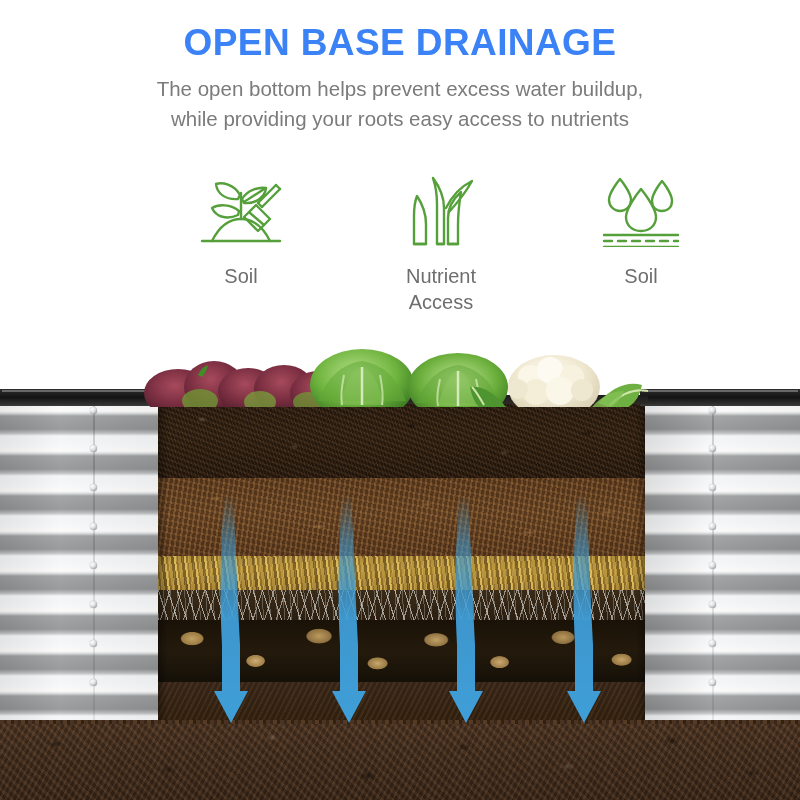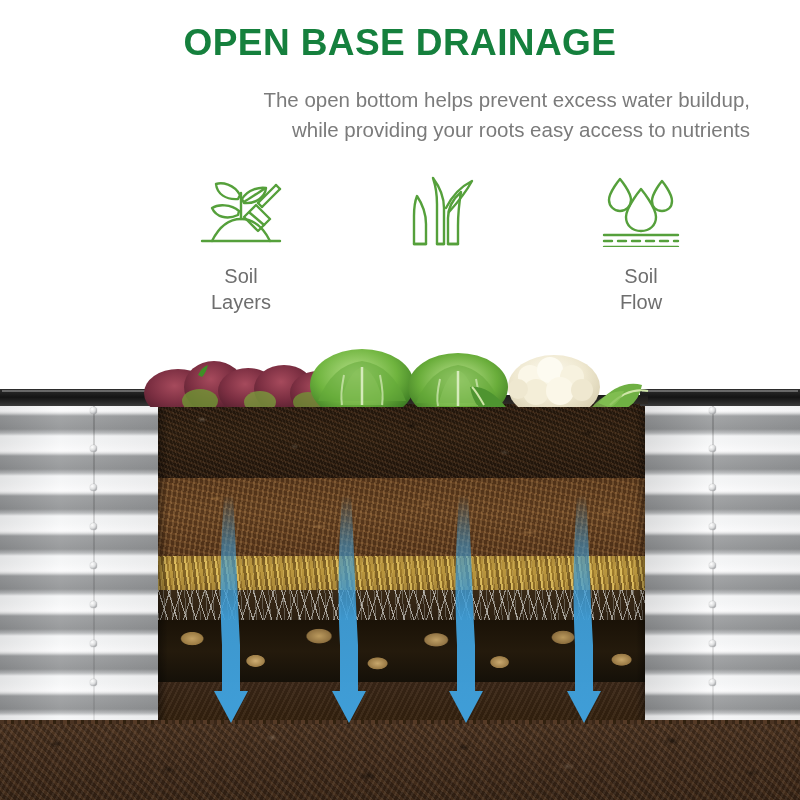--- a/index.html
+++ b/index.html
@@ -28,34 +28,33 @@
     left: 0; top: 0;
     width: 800px;
     text-align: center;
   }
   .title {
     margin: 0;
     padding-top: 22px;
     font-size: 37px;
     font-weight: bold;
     letter-spacing: 0.4px;
-    color: #15803d;
+    color: #3b82f6;
     font-family: "Liberation Sans", sans-serif;
     line-height: 1.12;
   }
   .subtitle {
-    margin: 11px auto;
+    margin: 0 auto;
     padding-top: 11px;
     width: 700px;
     font-size: 20.5px;
     font-weight: 400;
     color: #7b7b7b;
     line-height: 1.42;
     font-family: "Liberation Sans", sans-serif;
-    text-align: right;
   }
   .subtitle .line { display: block; }
 
   
   .features {
     position: absolute;
     left: 0; top: 172px;
     width: 800px;
     display: flex;
     justify-content: center;
@@ -316,61 +315,63 @@
           <path d="M52 38 L66 50"></path>
 
           <path d="M60 28 L78 10"></path>
           <path d="M64 32 L82 14"></path>
           <path d="M60 28 L64 32"></path>
           <path d="M78 10 L82 14"></path>
         </svg>
       </div>
       <div class="feature-label">
         <span>Soil</span>
-        <span class="l2">Layers</span>
       </div>
     </div>
 
     <div class="feature">
       <div class="feature-icon">
         <svg width="78" height="74" viewBox="0 0 78 74" fill="none" stroke="#55a03b" stroke-width="2.4" stroke-linecap="round" stroke-linejoin="round">
 
           <path d="M35 70 V30 C35 18 33 10 31 4 C37 12 42 22 42 34 V70 Z"></path>
 
           <path d="M12 70 V42 C12 33 13 27 15 22 C21 31 24 40 24 50 V70 Z"></path>
 
           <path d="M46 70 V44 C46 34 51 25 59 18 C57 30 56 42 56 52 V70 Z"></path>
 
           <path d="M44 34 C50 22 60 12 70 7 C64 18 56 28 47 38"></path>
 
           <path d="M12 70 H24"></path>
           <path d="M35 70 H42"></path>
           <path d="M46 70 H56"></path>
         </svg>
+      </div>
+      <div class="feature-label">
+        <span>Nutrient</span>
+        <span class="l2">Access</span>
       </div>
     </div>
 
     <div class="feature">
       <div class="feature-icon">
         <svg width="86" height="72" viewBox="0 0 86 72" fill="none" stroke="#55a03b" stroke-width="2.4" stroke-linecap="round" stroke-linejoin="round">
 
           <path d="M22 4 C22 4 11 17 11 25 C11 31 16 36 22 36 C28 36 33 31 33 25 C33 17 22 4 22 4 Z"></path>
 
           <path d="M43 14 C43 14 28 32 28 42 C28 50 34 56 43 56 C52 56 58 50 58 42 C58 32 43 14 43 14 Z"></path>
 
           <path d="M64 6 C64 6 54 18 54 26 C54 32 58 36 64 36 C70 36 74 32 74 26 C74 18 64 6 64 6 Z"></path>
 
           <path d="M6 60 H80"></path>
           <path d="M6 66 H14 M20 66 H28 M34 66 H42 M48 66 H56 M62 66 H70 M76 66 H80"></path>
           <path d="M6 72 H80"></path>
         </svg>
       </div>
       <div class="feature-label">
         <span>Soil</span>
-        <span class="l2">Flow</span>
       </div>
     </div>
   </div>
 
   <div class="scene">
 
     <div class="ground"></div>
     <div class="ground-top-edge"></div>
 
     <div class="cross">

